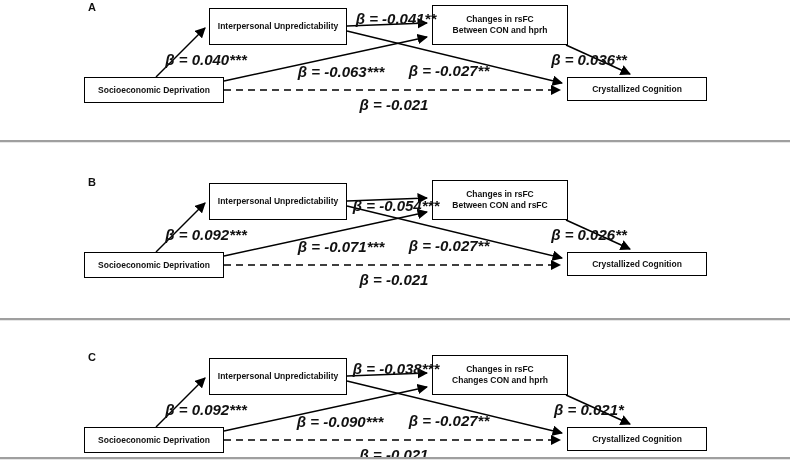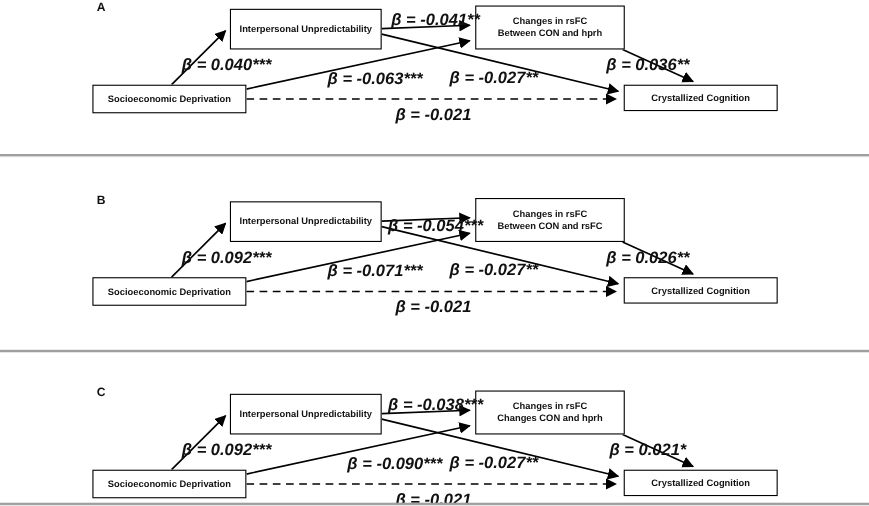--- a/index.html
+++ b/index.html
@@ -182,21 +182,21 @@
       <span>Changes CON and hprh</span>
     </div>
     <div class="box" style="left:84px;top:77px;width:140px;height:26px">
       <span>Socioeconomic Deprivation</span>
     </div>
     <div class="box" style="left:567px;top:77px;width:140px;height:24px">
       <span>Crystallized Cognition</span>
     </div>
     <div class="coef" style="left:206px;top:51px">β = 0.092***</div>
     <div class="coef" style="left:396px;top:10px">β = -0.038***</div>
-    <div class="coef" style="left:359px;top:63px">β = -0.090***</div>
+    <div class="coef" style="left:340px;top:63px">β = -0.090***</div>
     <div class="coef" style="left:449px;top:62px">β = -0.027**</div>
     <div class="coef" style="left:589px;top:51px">β = 0.021*</div>
     <div class="coef" style="left:394px;top:96px">β = -0.021</div>
   </section>
 
   <div class="divider" style="top:457px"></div>
 
 </div>
 
 </body></html>

